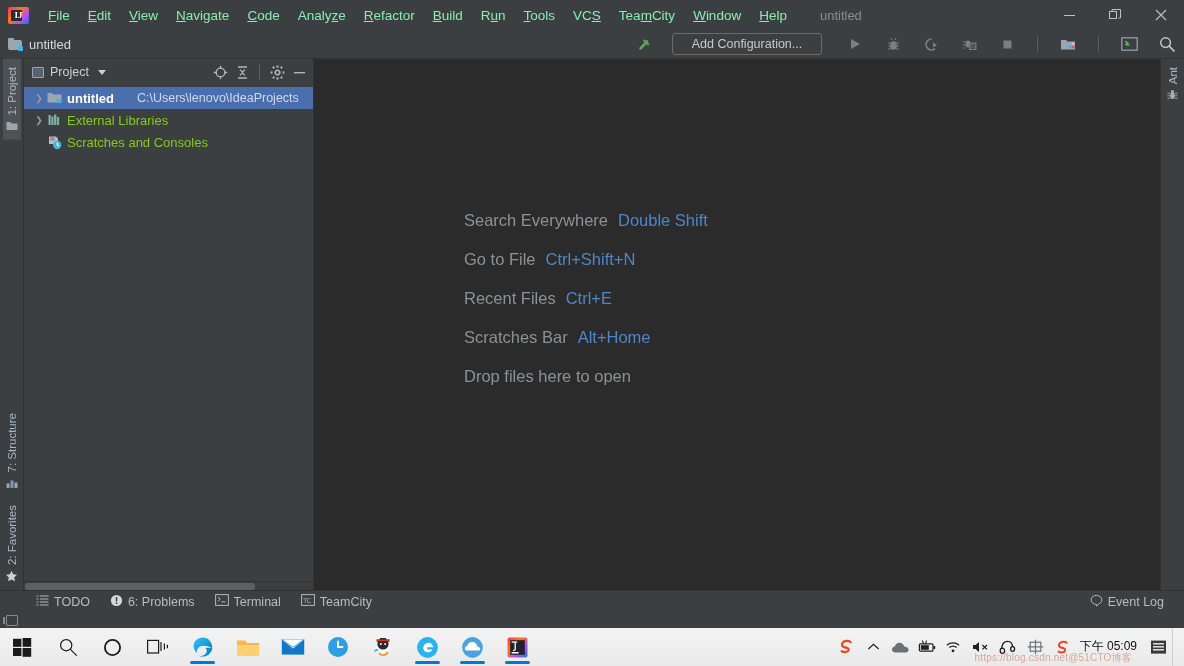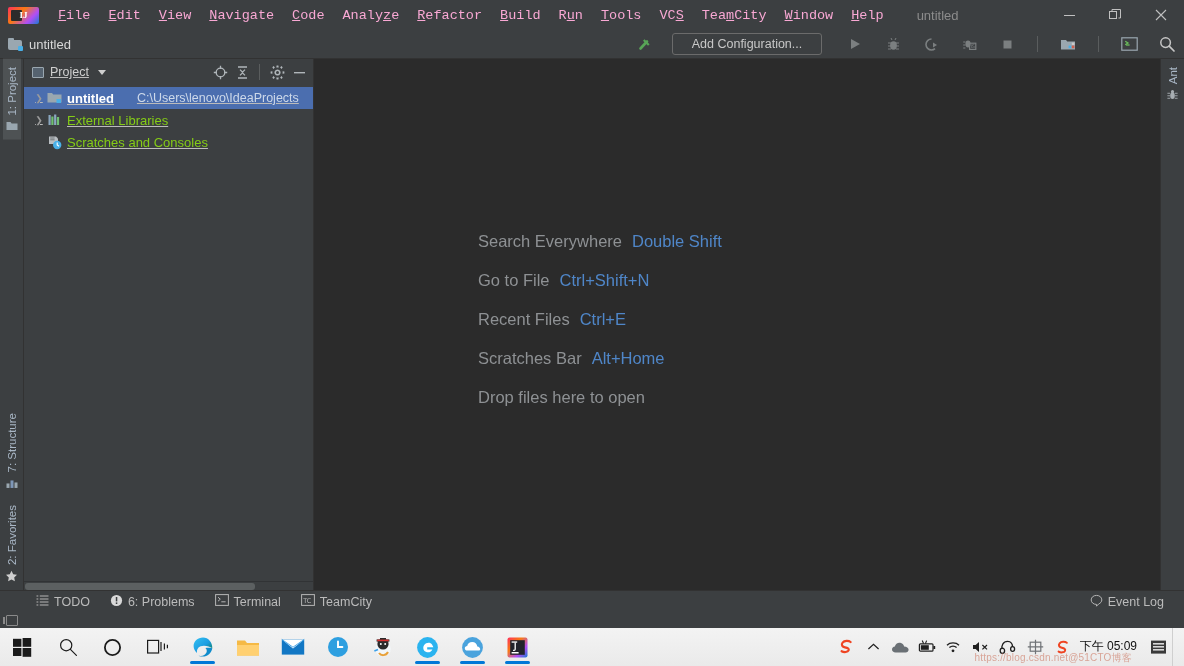--- a/index.html
+++ b/index.html
@@ -12,32 +12,32 @@
     -webkit-font-smoothing:antialiased;
   }
   .ide { width:1184px; height:628px; display:flex; flex-direction:column; background:#3c3f41; }
 
   
   .menubar {
     height:30px; background:#3c3f41; display:flex; align-items:center;
     padding-left:6px; flex:0 0 30px; position:relative;
   }
   .applogo {
-    width:31px; height:17px; margin:0 10px 0 2px; border-radius:2px;
+    width:21px; height:17px; margin:0 10px 0 2px; border-radius:2px;
     background:linear-gradient(135deg,#fe315d 0%,#f97a12 38%,#b14ef7 72%,#1a7bd3 100%);
     display:flex; align-items:center; justify-content:center;
     font-size:11px; font-weight:bold; color:#fff; position:relative;
   }
   .applogo::after{
     content:""; position:absolute; left:3px; top:3px; width:11px; height:11px;
     background:#2b2b2b; border-radius:1px;
   }
   .applogo span{ position:relative; z-index:2; font-size:9px; color:#fff; font-family:"Liberation Serif",serif;}
   .menu-item {
-    padding:4px 9px; color:#f9a8d4; font-size:13.5px; white-space:nowrap; cursor:default;font-family:Liberation Mono, monospace;
+    padding:4px 9px; color:#86efac; font-size:13.5px; white-space:nowrap; cursor:default;
   }
   .menu-item u { text-decoration:underline; }
   .win-title {
     margin-left:24px; color:#8c8c8c; font-size:13px;
   }
   .wincontrols { position:absolute; right:0; top:0; height:30px; display:flex; }
   .wc { width:46px; height:30px; display:flex; align-items:center; justify-content:center; color:#c0c0c0; }
   .wc svg { display:block; }
 
   
@@ -78,21 +78,21 @@
   .vtab {
     writing-mode:vertical-rl; transform:rotate(180deg);
     font-size:11.5px; color:#a9b7c6; padding:8px 3px; display:flex; align-items:center; gap:5px;
     white-space:nowrap; cursor:default;
   }
   .vtab.active { background:#4e5254; }
   .vtab .g { transform:rotate(180deg); }
   .vstrip .bottomgroup { margin-top:auto; display:flex; flex-direction:column; align-items:center; }
 
   
-  .projpanel { width:290px; background:#3c3f41; display:flex; flex-direction:column; flex:0 0 290px; border-right:1px solid #323232;text-decoration:underline;}
+  .projpanel { width:290px; background:#3c3f41; display:flex; flex-direction:column; flex:0 0 290px; border-right:1px solid #323232;}
   .proj-header {
     height:26px; display:flex; align-items:center; padding:0 4px 0 8px; flex:0 0 26px;
   }
   .proj-title { display:flex; align-items:center; gap:6px; font-size:12.5px; color:#cfcfcf; }
   .mini-win {
     width:12px; height:11px; border:1.5px solid #9aa7b0; border-radius:1px;
     background:#566370; display:inline-block;
   }
   .caret-dn { width:0;height:0;border-left:4px solid transparent;border-right:4px solid transparent;border-top:5px solid #cfcfcf; margin-left:3px;}
   .proj-actions { margin-left:auto; display:flex; align-items:center; gap:2px; }
@@ -104,21 +104,21 @@
   .row .ico { width:18px; display:flex; align-items:center; justify-content:center; margin-right:3px;}
   .row .lbl { color:#84cc16; }
   .row.sel .lbl { color:#ffffff; font-weight:bold; }
   .row .path { color:#a8b8cc; margin-left:23px; font-size:12.5px; }
   .row.sel .path { color:#cdd9ea; font-weight:normal; }
   .hscroll { height:9px; background:#3c3f41; padding:1px 0 0 0; flex:0 0 9px; border-top:1px solid #313335;}
   .hscroll .thumb { height:7px; width:230px; background:#5c6061; border-radius:3px; margin-left:1px;}
 
   
   .editor { flex:1 1 auto; background:#2b2b2b; position:relative; min-width:0; }
-  .tips { position:absolute; left:164px; top:152px;margin-top:21px; }
+  .tips { position:absolute; left:150px; top:152px; }
   .tip { display:flex; align-items:baseline; margin-bottom:20px; font-size:16.5px; font-weight:300;}
   .tip .t { color:#8e9194; }
   .tip .k { color:#4f86c8; margin-left:10px; }
   .tip.last .t { color:#8e9194; }
 
   
   .botbar {
     height:22px; background:#3c3f41; display:flex; align-items:center;
     border-top:1px solid #323232; flex:0 0 22px; padding-left:26px; font-size:12.5px;
   }

